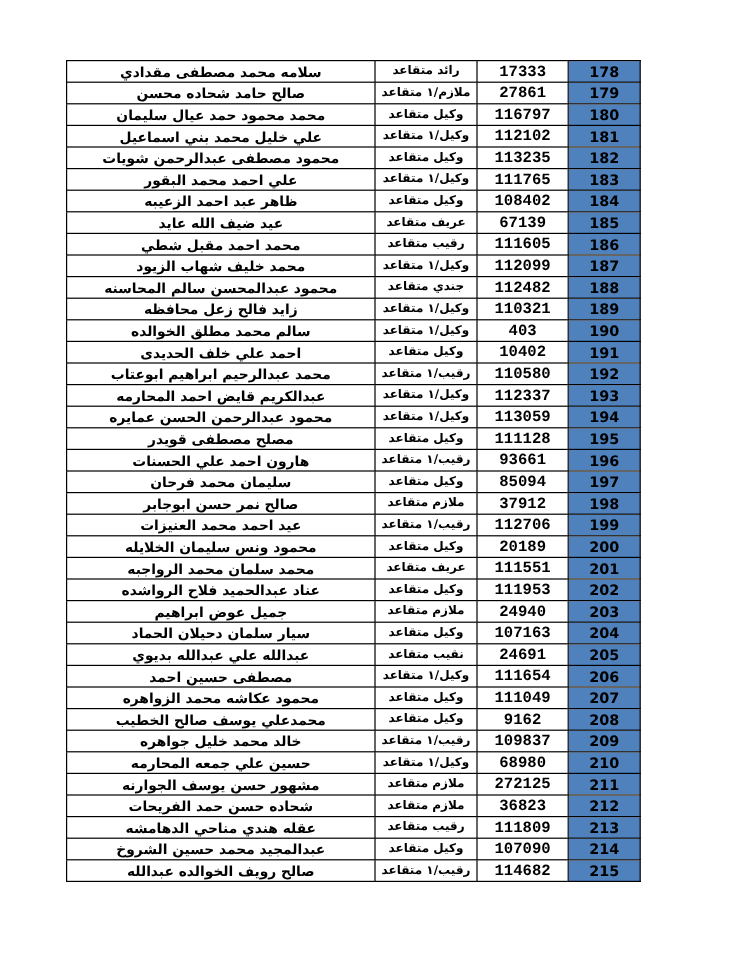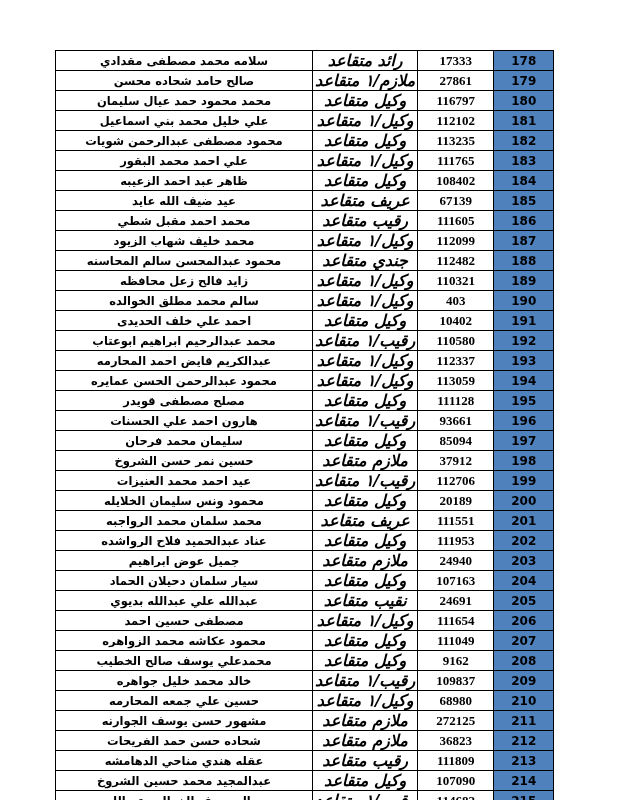--- a/index.html
+++ b/index.html
@@ -39,26 +39,25 @@
   td.cell-no {
     border: 2.5px solid #000000;
     background: #4f81bd;
     color: #ffffff;
     font-size: 12px;
     font-family: "DejaVu Sans", sans-serif;
     direction: ltr;
   }
   td.cell-id {
     font-size: 13px;
-    font-family: Liberation Serif, serif;
+    font-family: Liberation Mono, monospace;
     direction: ltr;
   }
   td.cell-rank {
-    font-size: 16px;
-    font-style: italic;
+    font-size: 10px;
   }
   td.cell-name {
     font-size: 11.5px;
   }
 </style>
 </head>
 <body>
 
 <div class="sheet">
   <table class="roster">
@@ -186,21 +185,21 @@
         <tr>
           <td class="cell-no">197</td>
           <td class="cell-id">85094</td>
           <td class="cell-rank">وكيل متقاعد</td>
           <td class="cell-name">سليمان محمد فرحان</td>
         </tr>
         <tr>
           <td class="cell-no">198</td>
           <td class="cell-id">37912</td>
           <td class="cell-rank">ملازم متقاعد</td>
-          <td class="cell-name">حسين نمر حسن الشروخ</td>
+          <td class="cell-name">صالح نمر حسن ابوجابر</td>
         </tr>
         <tr>
           <td class="cell-no">199</td>
           <td class="cell-id">112706</td>
           <td class="cell-rank">رقيب/١ متقاعد</td>
           <td class="cell-name">عيد احمد محمد العنيزات</td>
         </tr>
         <tr>
           <td class="cell-no">200</td>
           <td class="cell-id">20189</td>

